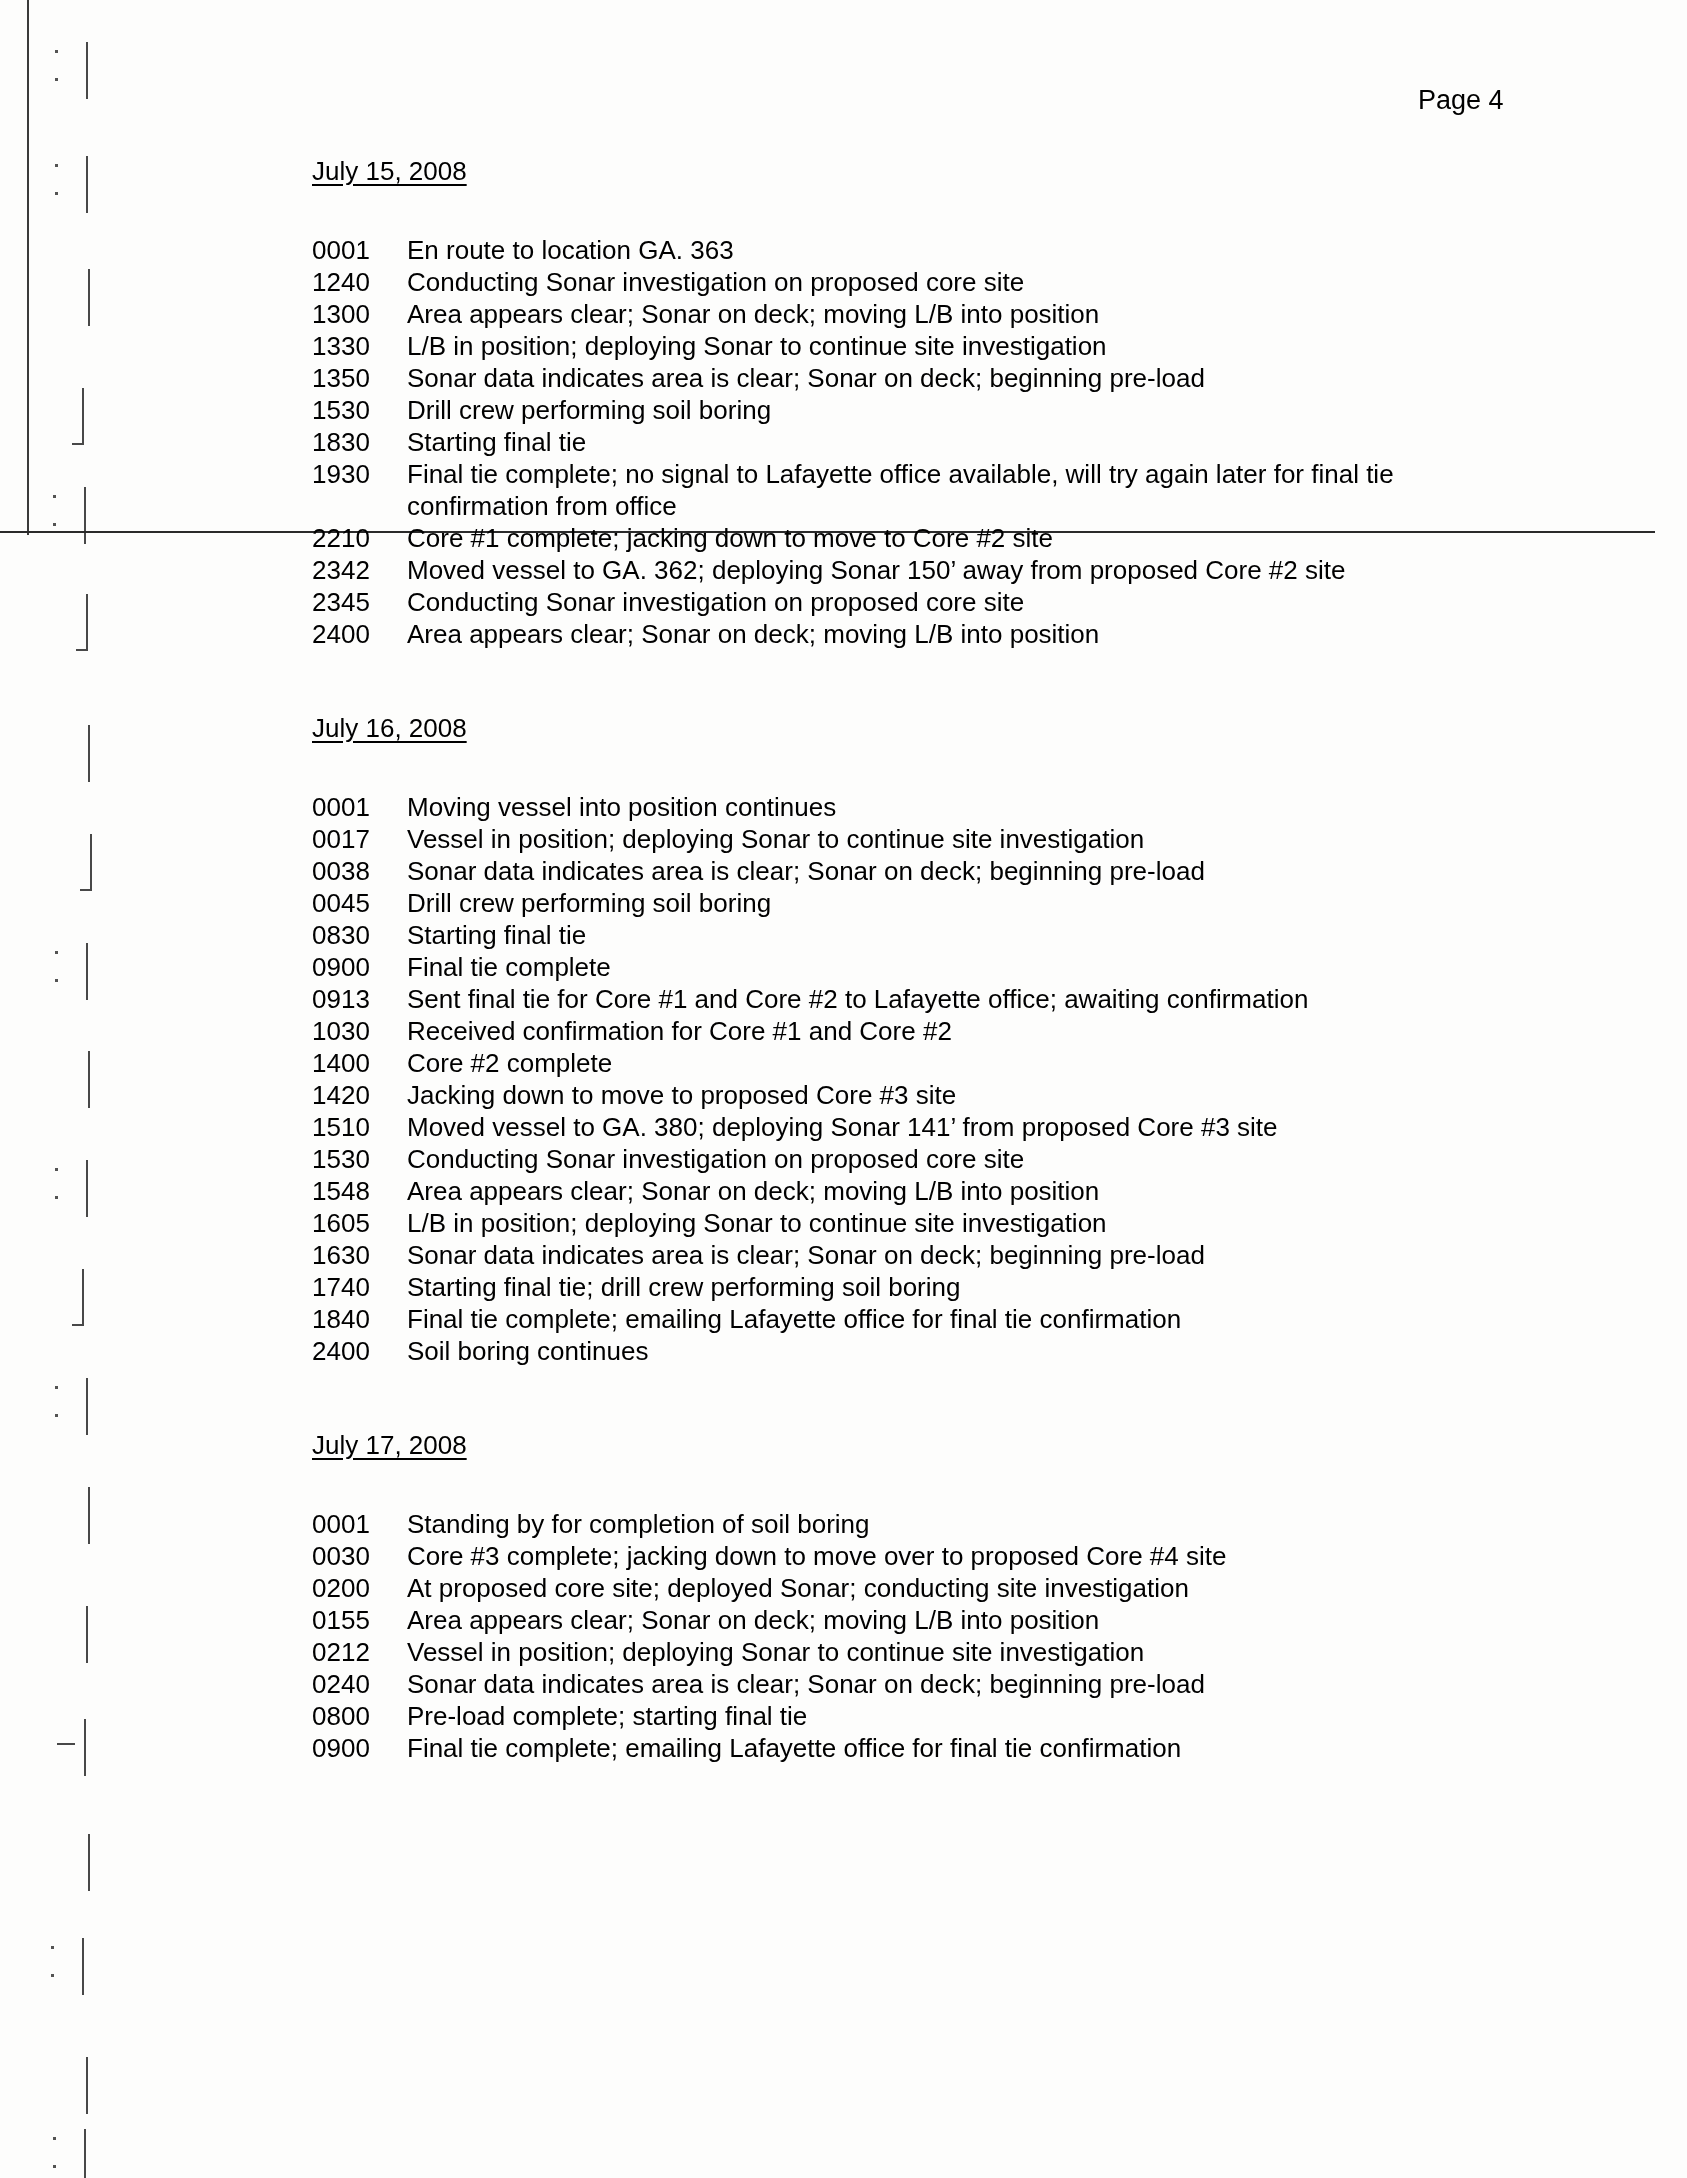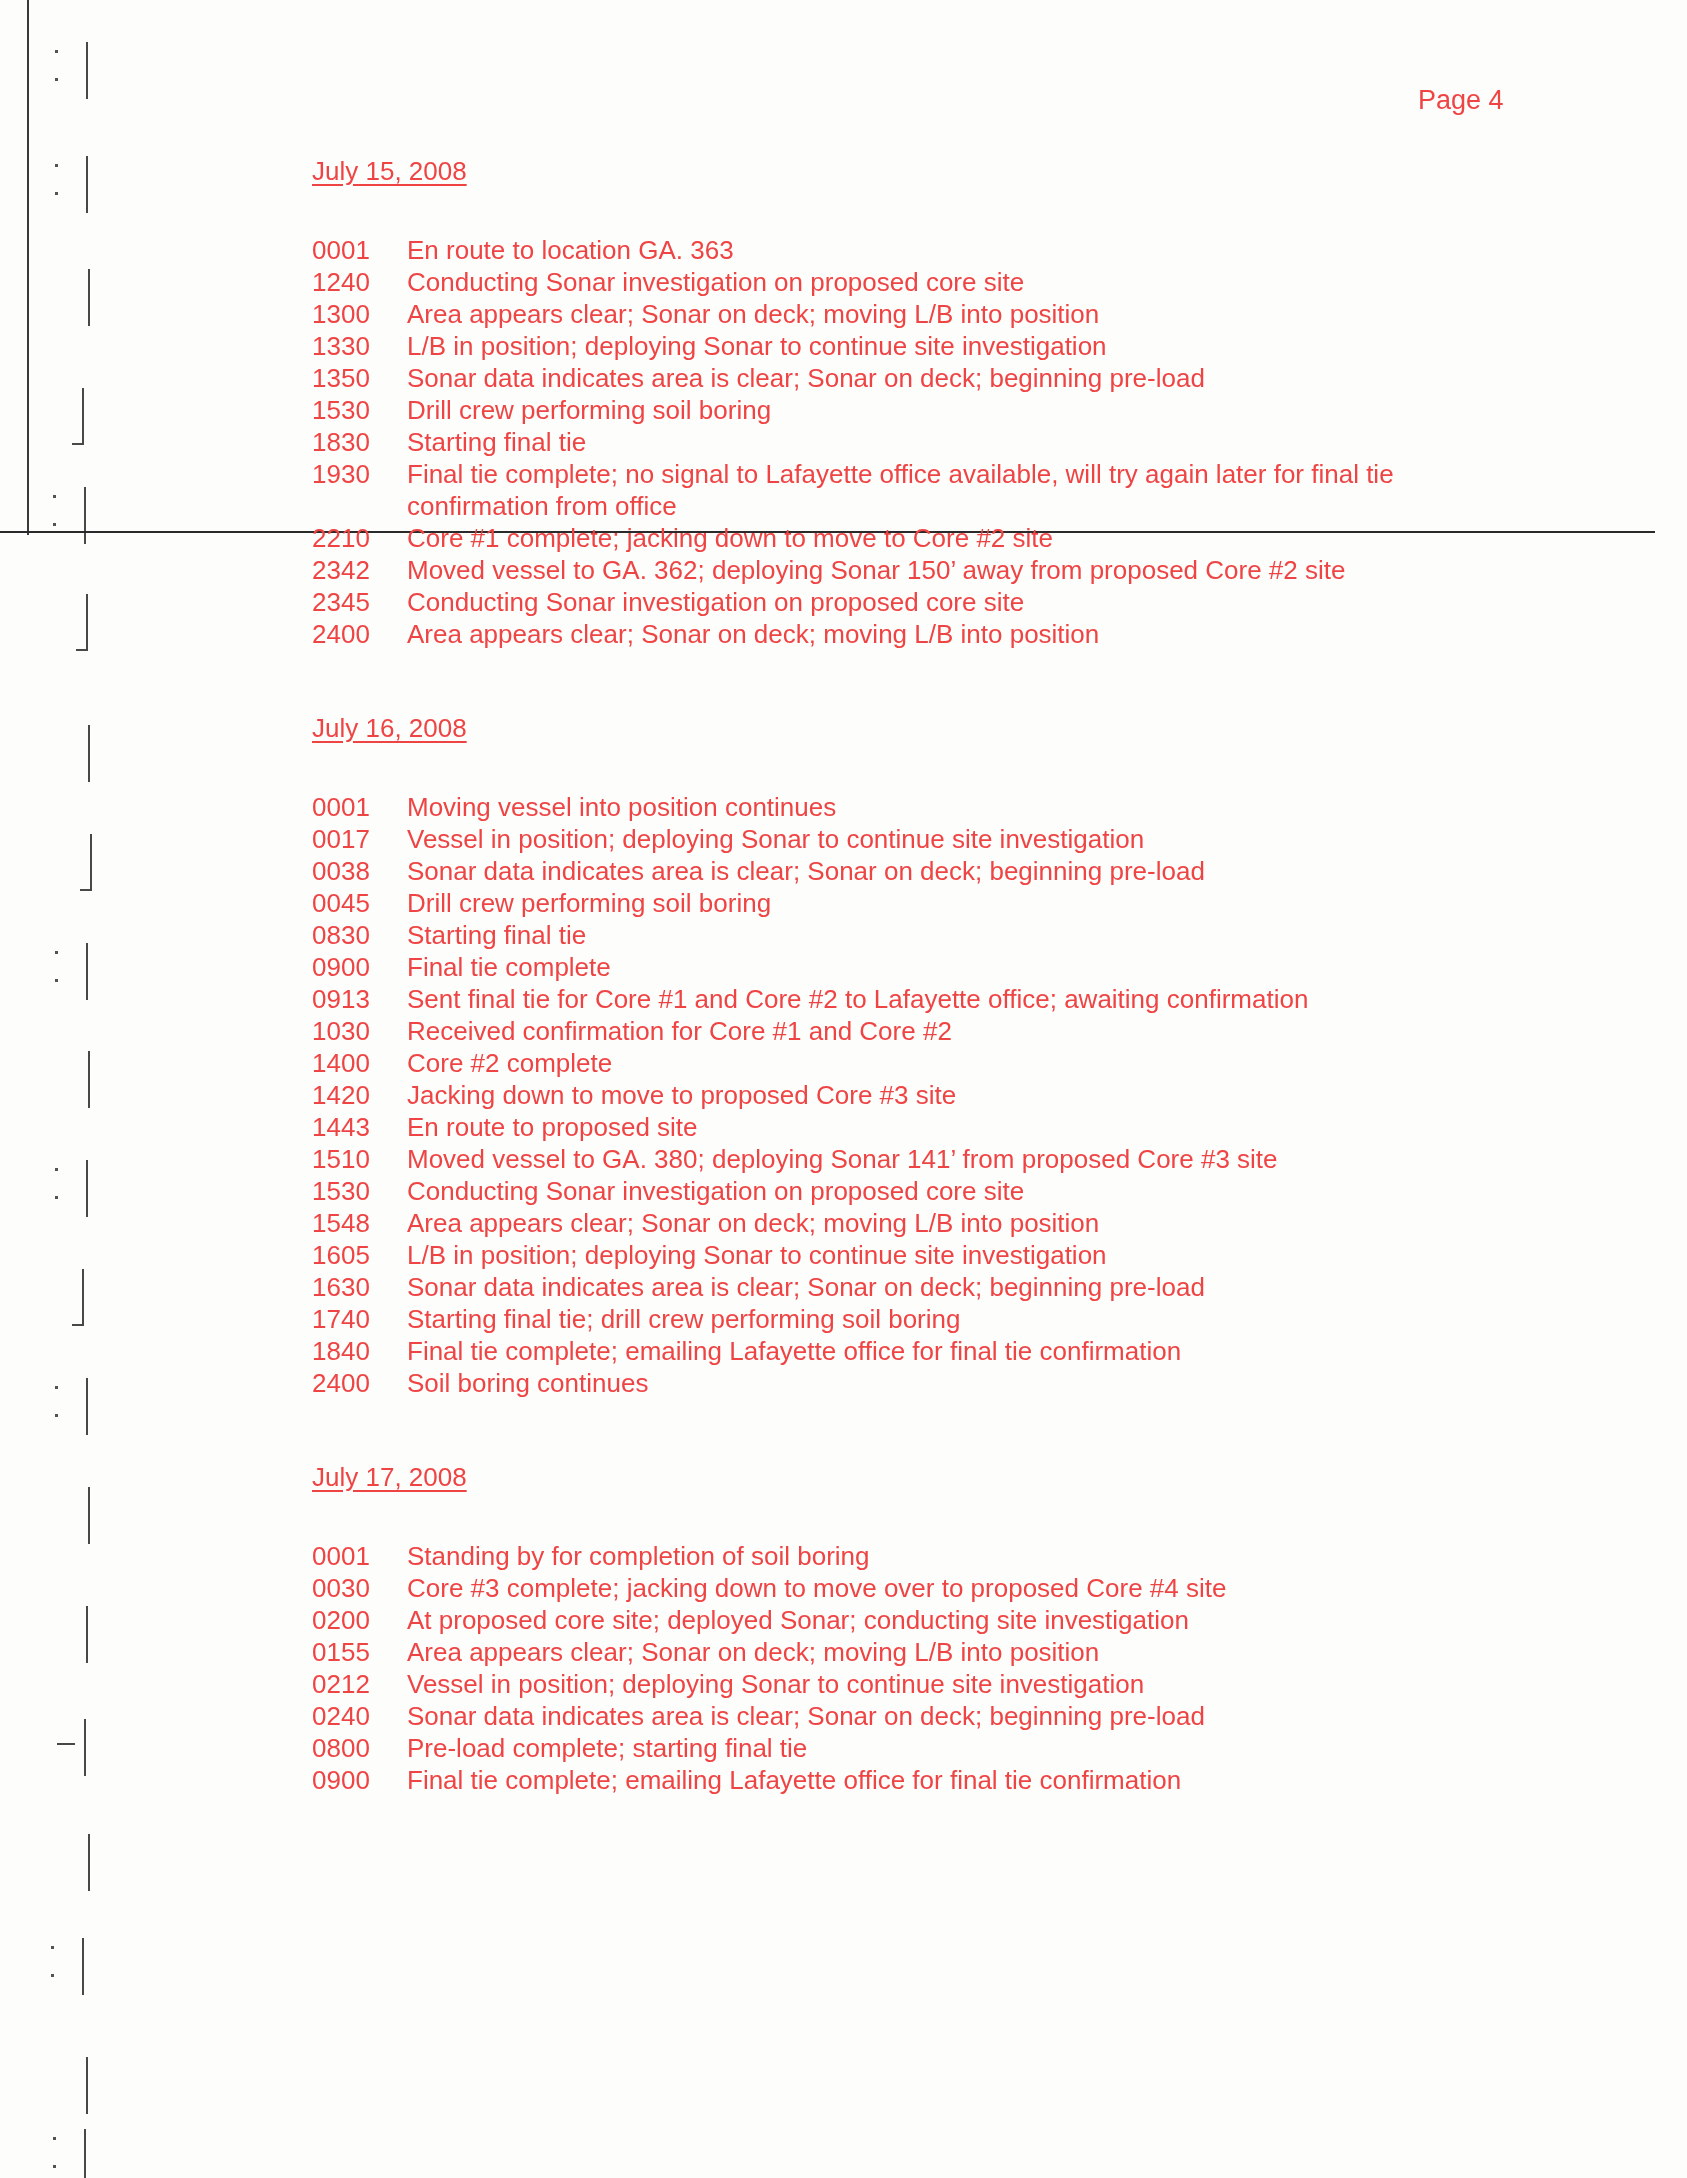--- a/index.html
+++ b/index.html
@@ -3,21 +3,21 @@
 <meta charset="utf-8">
 <style>
   * { margin: 0; padding: 0; box-sizing: border-box; }
   html, body { background: #9a9a9a; }
   .page {
     position: relative;
     width: 1687px;
     height: 2178px;
     background: #fdfdfc;
     font-family: "Liberation Sans", sans-serif;
-    color: #ef4444;
+    color: #000000;
     overflow: hidden;
     margin: 0 auto;
   }
   .page-number {
     position: absolute;
     top: 85px;
     left: 1418px;
     font-size: 27px;
   }
   
@@ -241,24 +241,20 @@
   <div class="entry-row">
     <span class="entry-time">1400</span>
     <span class="entry-text">Core #2 complete</span>
   </div>
 
   <div class="entry-row">
     <span class="entry-time">1420</span>
     <span class="entry-text">Jacking down to move to proposed Core #3 site</span>
   </div>
 
-  <div class="entry-row">
-    <span class="entry-time">1443</span>
-    <span class="entry-text">En route to proposed site</span>
-  </div>
 
   <div class="entry-row">
     <span class="entry-time">1510</span>
     <span class="entry-text">Moved vessel to GA. 380; deploying Sonar 141’ from proposed Core #3 site</span>
   </div>
 
   <div class="entry-row">
     <span class="entry-time">1530</span>
     <span class="entry-text">Conducting Sonar investigation on proposed core site</span>
   </div>

